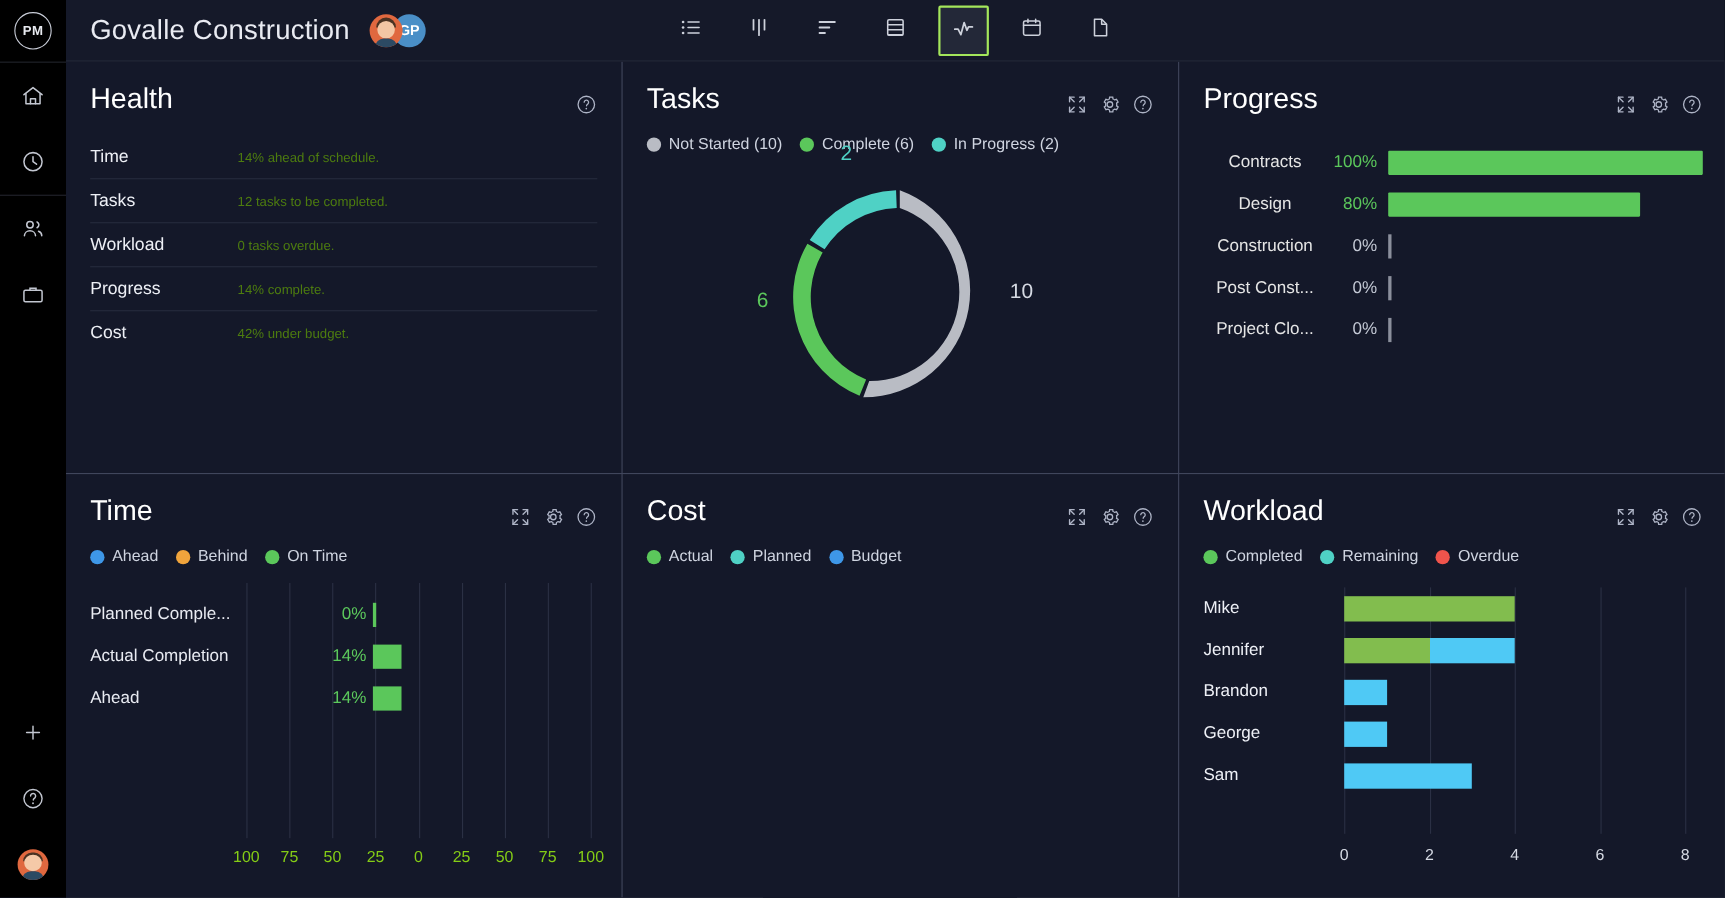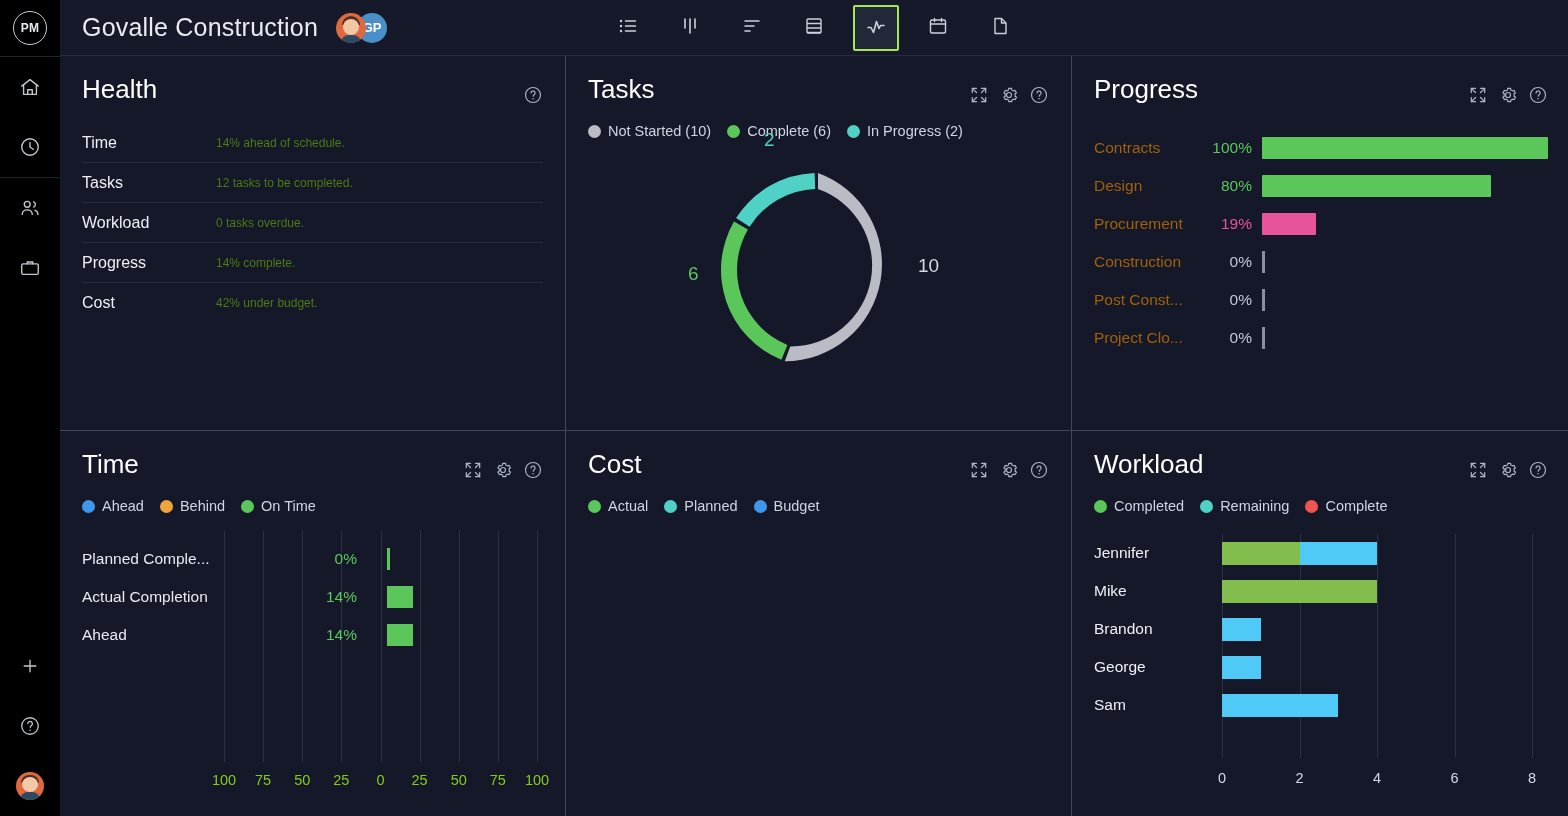--- a/index.html
+++ b/index.html
@@ -105,32 +105,32 @@
   .legend-dot { width: 13px; height: 13px; border-radius: 50%; }
   .legend-text { color: #cfd4e0; font-size: 14.5px; }
 
   
   .donut-wrap { position: relative; height: 250px; margin-top: 6px; }
   .donut-lbl { position: absolute; font-size: 19px; }
 
   
   .prog-list { margin-top: 20px; }
   .prog-row { display: flex; align-items: center; height: 38px; }
-  .prog-name { color: #a16207; font-size: 15.5px; width: 112px; }
+  .prog-name { color: #e5e5e5; font-size: 15.5px; width: 112px; text-align: center; }
   .prog-pct { font-size: 15.5px; width: 46px; text-align: right; margin-right: 10px; }
   .prog-track { flex: 1 1 auto; height: 22px; position: relative; }
   .prog-bar { height: 22px; border-radius: 1px; }
   .prog-zero { width: 3px; height: 22px; background: #8b8f9c; }
 
   
   .time-chart { position: relative; margin-top: 16px; height: 270px; }
   .time-grid { position: absolute; left: 142px; right: 6px; top: 0; bottom: 38px; }
   .tgline { position: absolute; top: 0; bottom: 0; width: 1px; background: #2b3044; }
   .time-rows { position: absolute; left: 0; right: 6px; top: 10px; }
-  .time-row { display: flex; align-items: center; height: 38px; position: relative; gap: 24px; }
+  .time-row { display: flex; align-items: center; height: 38px; position: relative; }
   .time-name { color: #e9ebf2; font-size: 15.5px; width: 205px; }
   .time-pct { color: #5cc95c; font-size: 15.5px; width: 46px; text-align: right; margin-right: 6px; }
   .time-bar { height: 22px; background: #5bc75b; }
   .time-zero { width: 3px; height: 22px; background: #5bc75b; }
   .time-axis { position: absolute; left: 142px; right: 6px; bottom: 4px; height: 24px; }
   .time-tick { position: absolute; color: #84cc16; font-size: 14.5px; transform: translateX(-50%); }
 
   
   .cost-chart { position: relative; margin-top: 16px; height: 268px; }
   .cost-plot { position: absolute; left: 58px; right: 44px; top: 10px; bottom: 28px; }
@@ -431,27 +431,20 @@
               </div>
           </div>
           <div class="prog-row">
             <div class="prog-name">Design</div>
             <div class="prog-pct" style="color:#5bc75b">80%</div>
             <div class="prog-track">
                 <div class="prog-bar" style="width:80%;background:#5bc75b"></div>
               </div>
           </div>
           <div class="prog-row">
-            <div class="prog-name">Procurement</div>
-            <div class="prog-pct" style="color:#e8549a">19%</div>
-            <div class="prog-track">
-                <div class="prog-bar" style="width:19%;background:#e8549a"></div>
-              </div>
-          </div>
-          <div class="prog-row">
             <div class="prog-name">Construction</div>
             <div class="prog-pct" style="color:#c3c8d4">0%</div>
             <div class="prog-track">
                 <div class="prog-zero"></div>
               </div>
           </div>
           <div class="prog-row">
             <div class="prog-name">Post Const...</div>
             <div class="prog-pct" style="color:#c3c8d4">0%</div>
             <div class="prog-track">
@@ -625,44 +618,44 @@
           <div class="legend-item">
             <span class="legend-dot" style="background:#5bc75b"></span>
             <span class="legend-text">Completed</span>
           </div>
           <div class="legend-item">
             <span class="legend-dot" style="background:#4fd1c5"></span>
             <span class="legend-text">Remaining</span>
           </div>
           <div class="legend-item">
             <span class="legend-dot" style="background:#f0544c"></span>
-            <span class="legend-text">Complete</span>
+            <span class="legend-text">Overdue</span>
           </div>
         </div>
 
         <div class="wl-chart">
           <div class="wl-plot">
             <div class="wl-gl" style="left:0%"></div>
             <div class="wl-gl" style="left:25%"></div>
             <div class="wl-gl" style="left:50%"></div>
             <div class="wl-gl" style="left:75%"></div>
             <div class="wl-gl" style="left:100%"></div>
           </div>
           <div class="wl-rows">
             <div class="wl-row">
+              <div class="wl-name">Mike</div>
+              <div class="wl-barwrap">
+                <div class="wl-seg" style="width:50%;background:#82bd4e"></div>
+              </div>
+            </div>
+            <div class="wl-row">
               <div class="wl-name">Jennifer</div>
               <div class="wl-barwrap">
                 <div class="wl-seg" style="width:25%;background:#82bd4e"></div>
                 <div class="wl-seg" style="width:25%;background:#4fc9f5"></div>
-              </div>
-            </div>
-            <div class="wl-row">
-              <div class="wl-name">Mike</div>
-              <div class="wl-barwrap">
-                <div class="wl-seg" style="width:50%;background:#82bd4e"></div>
               </div>
             </div>
             <div class="wl-row">
               <div class="wl-name">Brandon</div>
               <div class="wl-barwrap">
                 <div class="wl-seg" style="width:12.5%;background:#4fc9f5"></div>
               </div>
             </div>
             <div class="wl-row">
               <div class="wl-name">George</div>

